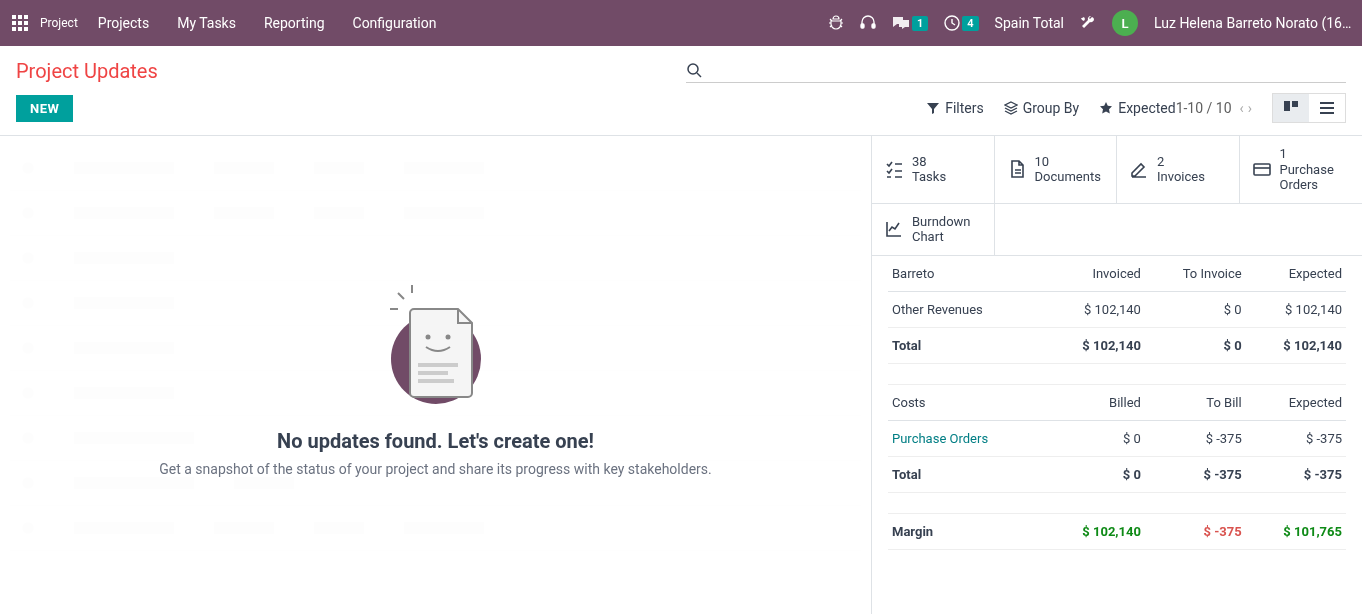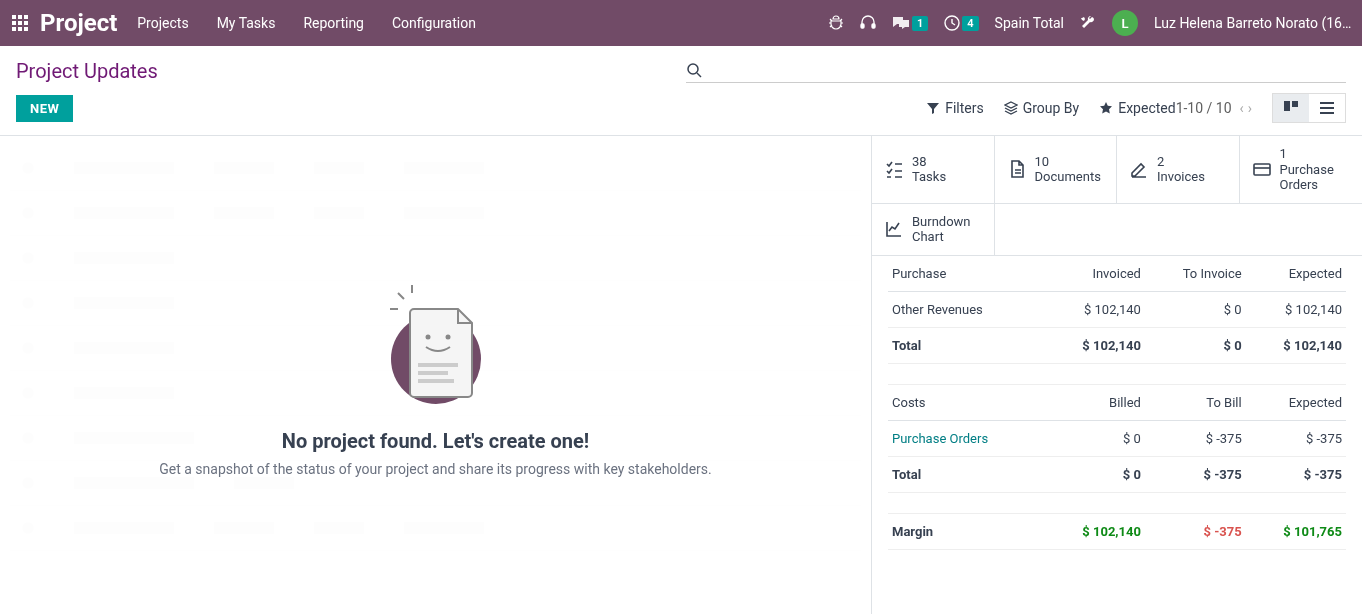--- a/index.html
+++ b/index.html
@@ -2,34 +2,34 @@
 <html><head>
 <meta charset="utf-8">
 <style>
 * { margin: 0; padding: 0; box-sizing: border-box; font-family: -apple-system, BlinkMacSystemFont, "Segoe UI", Roboto, sans-serif; }
 body { width: 1362px; height: 614px; overflow: hidden; background: #fff; font-size: 14px; color: #374151; }
 
 
 .navbar { background: #714B67; height: 46px; display: flex; align-items: center; padding: 0 8px; color: #fff; }
 .apps-icon { display: grid; grid-template-columns: repeat(3, 4px); grid-template-rows: repeat(3, 4px); gap: 2px; margin: 0 12px 0 4px; cursor: pointer; }
 .apps-icon span { background: #fff; width: 4px; height: 4px; }
-.brand { font-size: 24px; font-weight: 700; margin-right: 20px; }
+.brand { font-size: 12px; font-weight: 400; margin-right: 20px; }
 .nav-menu { display: flex; gap: 28px; }
 .nav-item { color: #fff; cursor: pointer; font-size: 14px; }
 .nav-right { margin-left: auto; display: flex; align-items: center; gap: 16px; }
 .nav-right-icon { color: #fff; cursor: pointer; display: flex; align-items: center; position: relative; }
 .badge { background: #00A09D; color: #fff; font-size: 11px; padding: 1px 5px; border-radius: 2px; margin-left: 2px; font-weight: 600; }
 .site-name { color: #fff; cursor: pointer; }
 .avatar { width: 26px; height: 26px; border-radius: 50%; background: #4CAF50; color: #fff; display: flex; align-items: center; justify-content: center; font-weight: 600; font-size: 13px; }
 .user-name { color: #fff; max-width: 200px; white-space: nowrap; overflow: hidden; text-overflow: ellipsis; }
 
 
 .control-panel { padding: 12px 16px; border-bottom: 1px solid #dee2e6; }
 .cp-row1 { display: flex; align-items: center; margin-bottom: 10px; }
-.breadcrumb { font-size: 20px; color: #701a75; }
+.breadcrumb { font-size: 20px; color: #ef4444; }
 .search-box { margin-left: auto; width: 660px; display: flex; align-items: center; border-bottom: 1px solid #ccc; padding: 4px 0; }
 .search-input { border: none; outline: none; flex: 1; font-size: 14px; }
 .cp-row2 { display: flex; align-items: center; }
 .new-btn { background: #00A09D; color: #fff; border: none; padding: 6px 14px; font-weight: 700; font-size: 13px; cursor: pointer; letter-spacing: 0.5px; text-align: center; }
 .filter-bar { margin-left: auto; display: flex; align-items: center; gap: 20px; }
 .filter-item { display: flex; align-items: center; gap: 5px; cursor: pointer; color: #374151; font-size: 14px; }
 .pager { color: #5f5f5f; display: flex; align-items: center; gap: 8px; }
 .pager-arrows { display: flex; gap: 4px; color: #aaa; }
 .view-switch { margin-left: 20px; display: flex; border: 1px solid #ddd; }
 .view-btn { padding: 6px 10px; cursor: pointer; display: flex; align-items: center; }
@@ -246,21 +246,21 @@
           <path d="M82 30 v14 h14" fill="none" stroke="#888" stroke-width="2"></path>
           <circle cx="52" cy="58" r="2.5" fill="#888"></circle>
             <circle cx="72" cy="58" r="2.5" fill="#888"></circle>
           <path d="M50 68 q12 8 24 0" fill="none" stroke="#888" stroke-width="2"></path>
           <rect x="42" y="84" width="40" height="4" fill="#ccc"></rect>
             <rect x="42" y="92" width="30" height="4" fill="#ccc"></rect>
             <rect x="42" y="100" width="36" height="4" fill="#ccc"></rect>
           <path d="M28 20 l-6 -6 M36 14 l0 -8 M22 30 l-8 0" stroke="#888" stroke-width="2"></path>
         </svg>
       </div>
-      <div class="empty-title">No project found. Let's create one!</div>
+      <div class="empty-title">No updates found. Let's create one!</div>
       <div class="empty-sub">Get a snapshot of the status of your project and share its progress with key stakeholders.</div>
     </div>
   </div>
 
   <div class="right-panel">
     <div class="stat-boxes">
       <div class="stat-box">
         <svg class="stat-icon" width="20" height="20" viewBox="0 0 20 20" fill="none" stroke="#374151" stroke-width="1.6">
             <path d="M3 5l2 2 3-4M3 12l2 2 3-4M11 5h7M11 12h7M11 18h7M3 18h4"></path>
           </svg>
@@ -306,21 +306,21 @@
         <div class="stat-text">
             <span>Burndown Chart</span>
           </div>
       </div>
     </div>
 
 
     <table class="prof-table">
       <thead>
         <tr>
-          <th>Purchase</th>
+          <th>Barreto</th>
           <th>Invoiced</th>
           <th>To Invoice</th>
           <th>Expected</th>
         </tr>
       </thead>
       <tbody>
         <tr>
           <td>Other Revenues</td>
           <td>$ 102,140</td>
           <td>$ 0</td>

